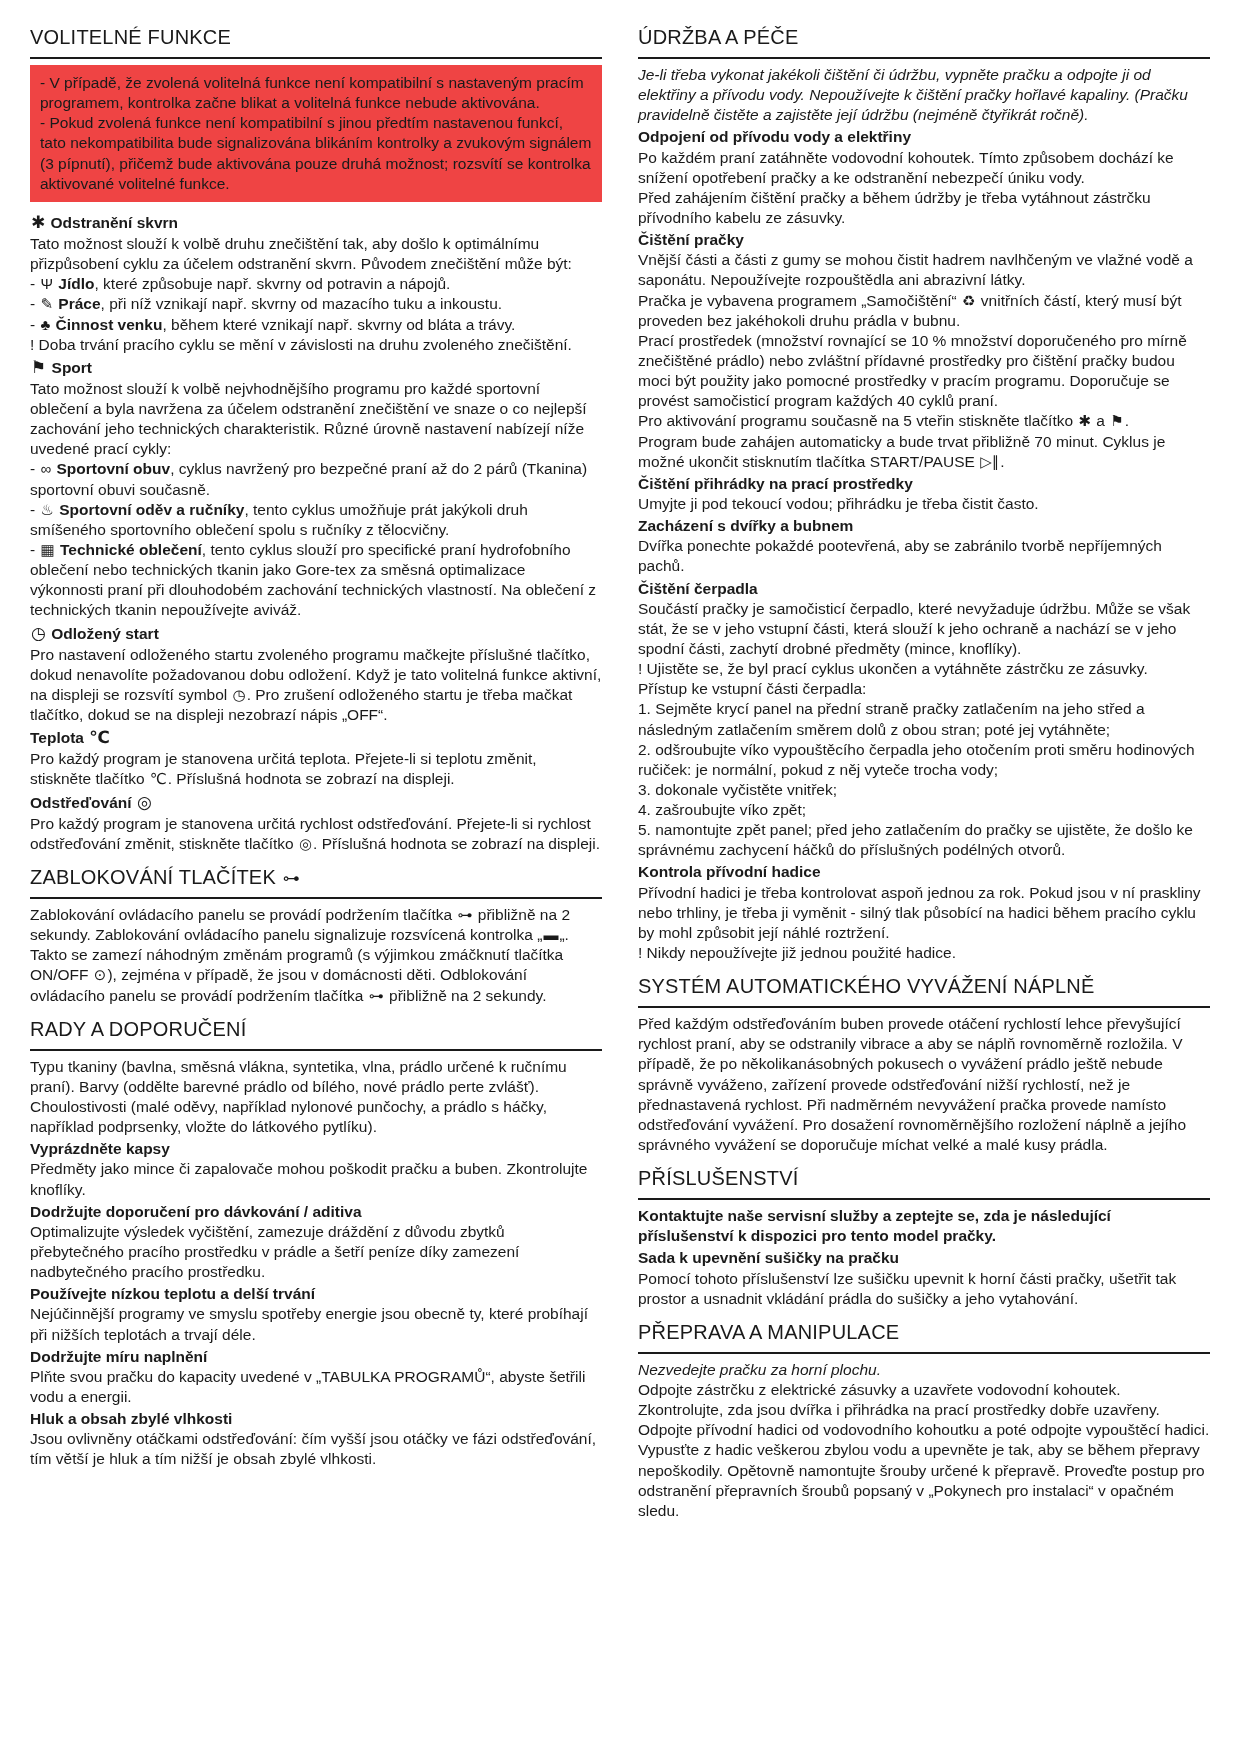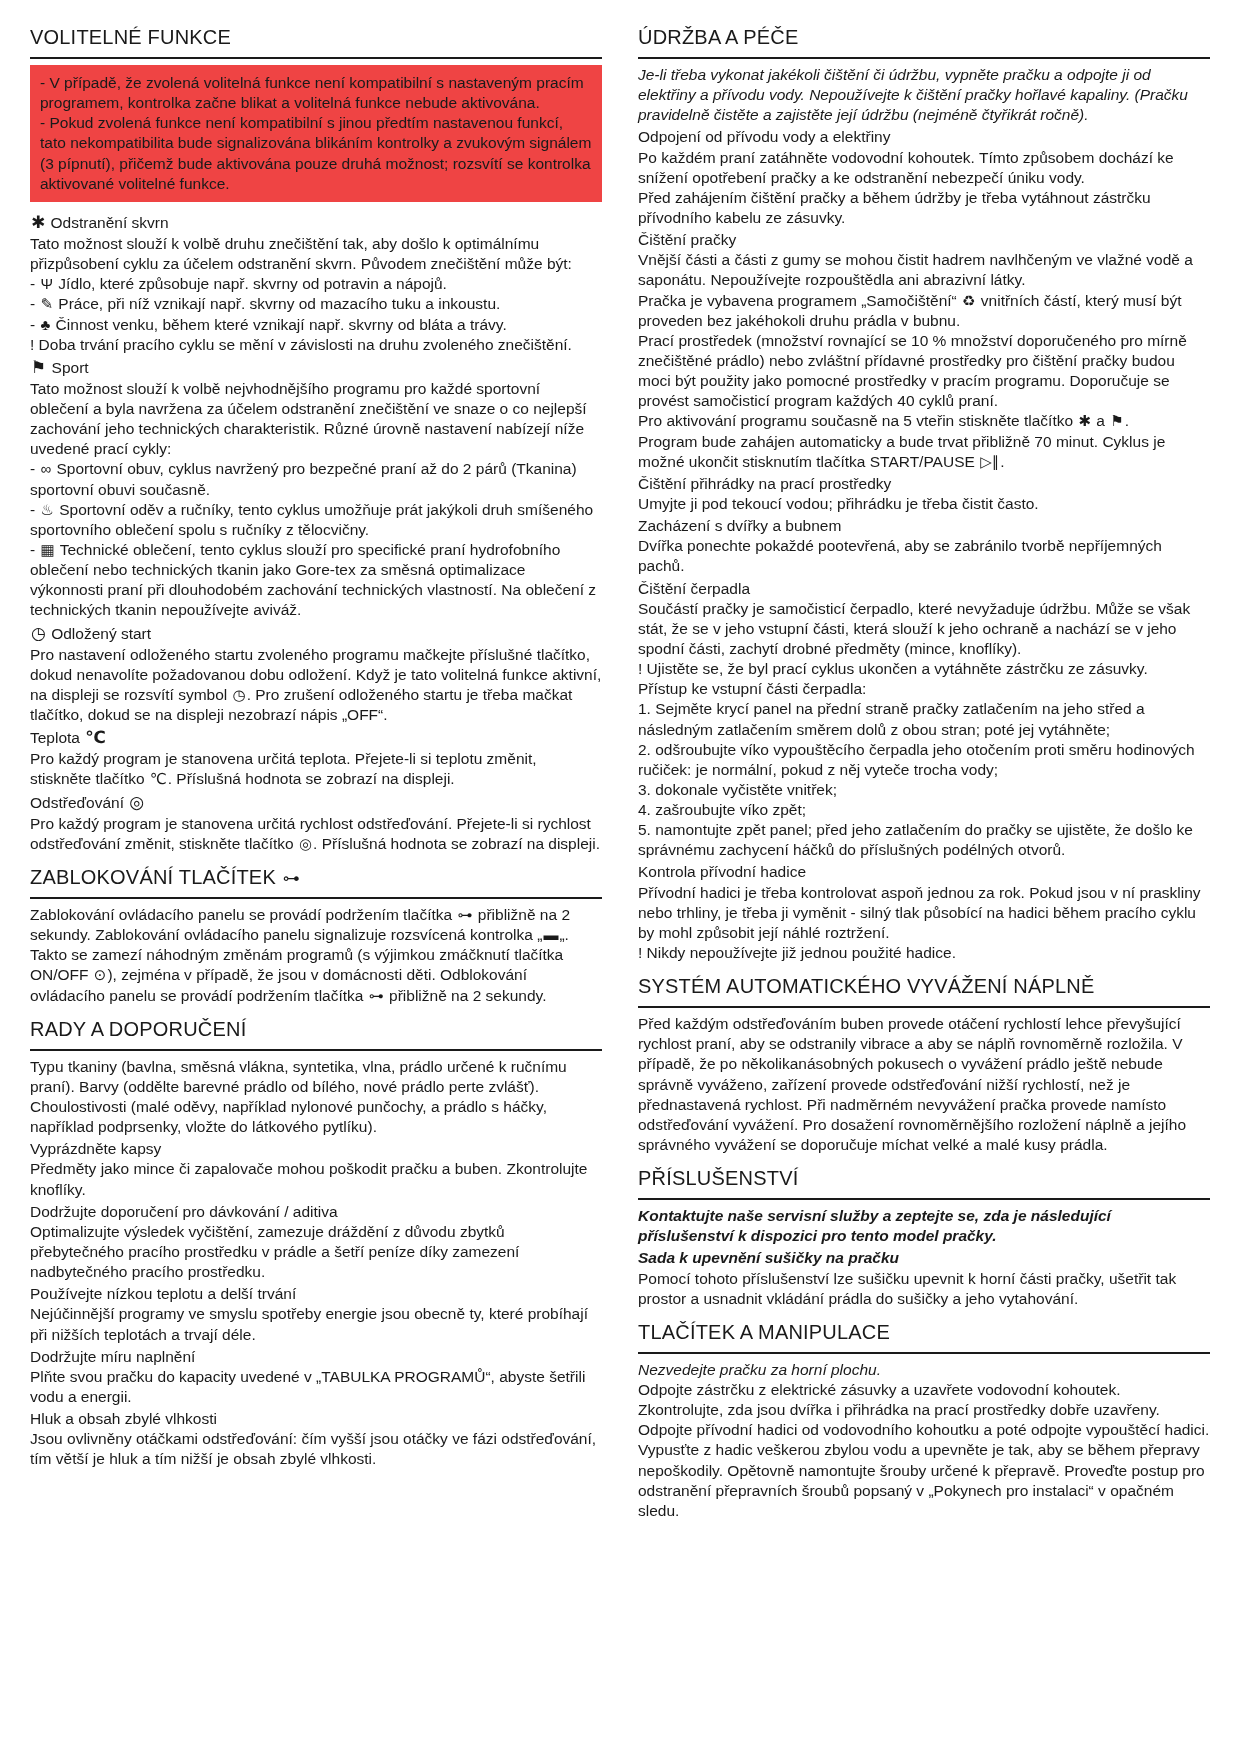--- a/index.html
+++ b/index.html
@@ -21,23 +21,23 @@
     white-space:nowrap;overflow:hidden;
   }
   .col > .h1:first-child{margin-top:2px;}
   .box{
     background:#ef4444;padding:8px 10px;margin:2px 0 10px 0;
     font-size:15.5px;line-height:1.3;
   }
   .box div{margin:0;}
   .para{font-size:15.5px;line-height:1.3;margin:0;}
   .sub{font-size:15.5px;line-height:1.3;margin:0;font-weight:700;margin-top:2px;}
-  .b{font-weight:400;}
+  .b{font-weight:700;}
   .i{font-style:italic;}
-  .bi{font-weight:700;font-style:italic;margin-top:36px;}
+  .bi{font-weight:700;margin-top:36px;}
   .ic{font-size:15px;padding:0 1px;}
   .sub .ic,.h1 .ic{font-size:17px;}
 </style>
 </head>
 <body>
 
 <div class="page">
   <div class="col">
       <div class="h1"><span class="">VOLITELNÉ FUNKCE</span></div>
       <div class="box">
@@ -103,17 +103,17 @@
       <div class="para"><span class="">5. namontujte zpět panel; před jeho zatlačením do pračky se ujistěte, že došlo ke správnému zachycení háčků do příslušných podélných otvorů.</span></div>
       <div class="sub"><span class="b">Kontrola přívodní hadice</span></div>
       <div class="para"><span class="">Přívodní hadici je třeba kontrolovat aspoň jednou za rok. Pokud jsou v ní praskliny nebo trhliny, je třeba ji vyměnit - silný tlak působící na hadici během pracího cyklu by mohl způsobit její náhlé roztržení.</span></div>
       <div class="para"><span class="">! Nikdy nepoužívejte již jednou použité hadice.</span></div>
       <div class="h1"><span class="">SYSTÉM AUTOMATICKÉHO VYVÁŽENÍ NÁPLNĚ</span></div>
       <div class="para"><span class="">Před každým odstřeďováním buben provede otáčení rychlostí lehce převyšující rychlost praní, aby se odstranily vibrace a aby se náplň rovnoměrně rozložila. V případě, že po několikanásobných pokusech o vyvážení prádlo ještě nebude správně vyváženo, zařízení provede odstřeďování nižší rychlostí, než je přednastavená rychlost.  Při nadměrném nevyvážení pračka provede namísto odstřeďování vyvážení. Pro dosažení rovnoměrnějšího rozložení náplně a jejího správného vyvážení se doporučuje míchat velké a malé kusy prádla.</span></div>
       <div class="h1"><span class="">PŘÍSLUŠENSTVÍ</span></div>
       <div class="para"><span class="bi">Kontaktujte naše servisní služby a zeptejte se, zda je následující příslušenství k dispozici pro tento model pračky.</span></div>
       <div class="sub"><span class="bi">Sada k upevnění sušičky na pračku</span></div>
       <div class="para"><span class="">Pomocí tohoto příslušenství lze sušičku upevnit k horní části pračky, ušetřit tak prostor a usnadnit vkládání prádla do sušičky a jeho vytahování.</span></div>
-      <div class="h1"><span class="">TLAČÍTEK A MANIPULACE</span></div>
+      <div class="h1"><span class="">PŘEPRAVA A MANIPULACE</span></div>
       <div class="para"><span class="i">Nezvedejte pračku za horní plochu.</span></div>
       <div class="para"><span class="">Odpojte zástrčku z elektrické zásuvky a uzavřete vodovodní kohoutek. Zkontrolujte, zda jsou dvířka i přihrádka na prací prostředky dobře uzavřeny. Odpojte přívodní hadici od vodovodního kohoutku a poté odpojte vypouštěcí hadici. Vypusťte z hadic veškerou zbylou vodu a upevněte je tak, aby se během přepravy nepoškodily. Opětovně namontujte šrouby určené k přepravě. Proveďte postup pro odstranění přepravních šroubů popsaný v „Pokynech pro instalaci“ v opačném sledu.</span></div>
     </div>
 </div>
 
 </body></html>

